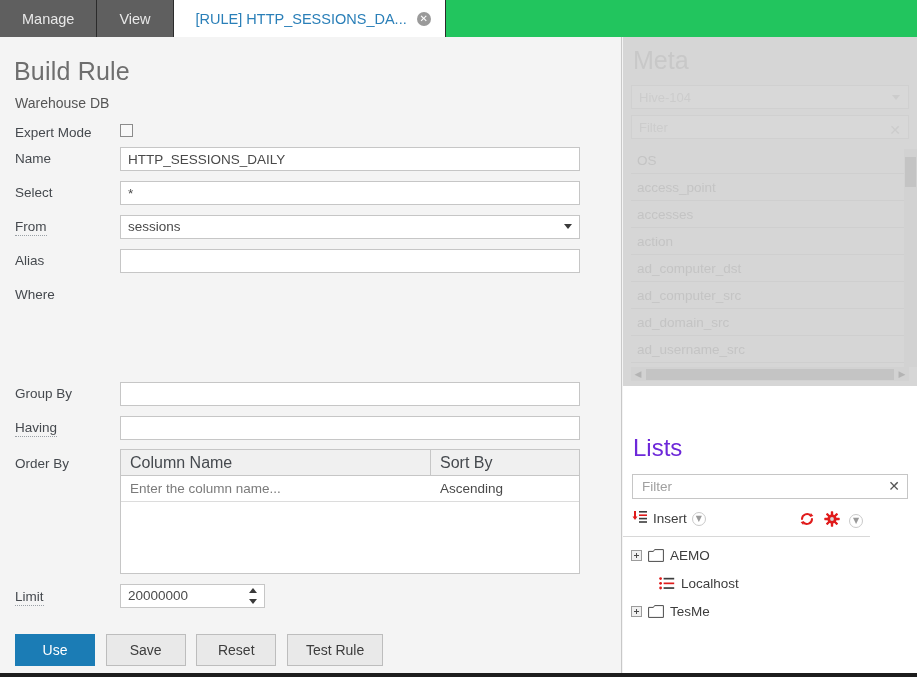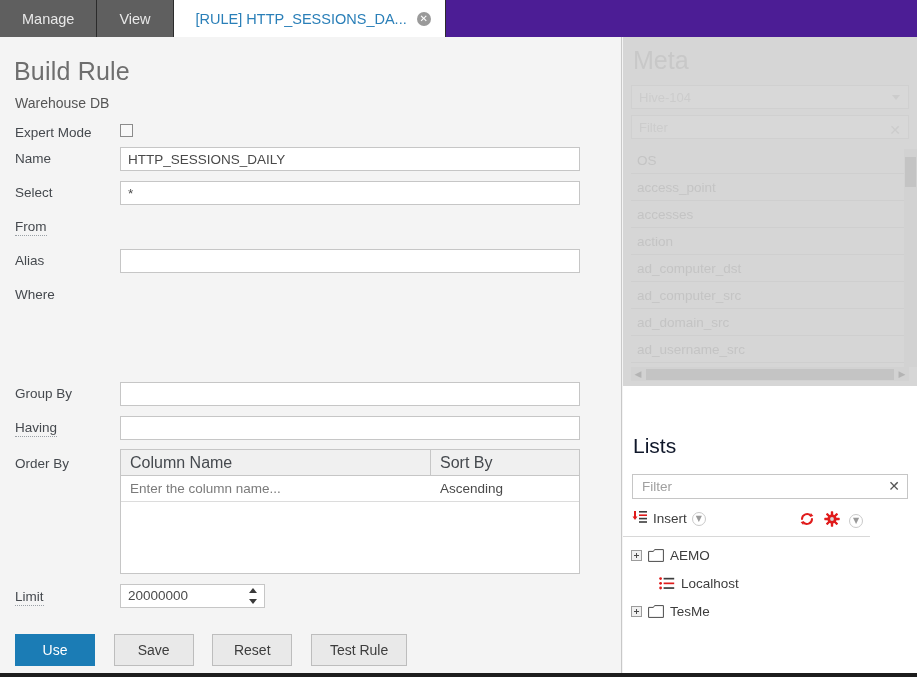--- a/index.html
+++ b/index.html
@@ -18,21 +18,21 @@
     width: 917px;
     height: 677px;
     background: #2b2b2b;
   }
 
   
   .tabbar {
     position: absolute;
     left: 0; top: 0;
     width: 917px; height: 37px;
-    background: #4c1d95;
+    background: #22c55e;
     display: flex;
     align-items: flex-end;
     text-align: right;
   }
   .tab {
     height: 37px;
     display: flex;
     align-items: center;
     justify-content: center;
     padding: 0 22px;
@@ -226,21 +226,21 @@
   .spin-up { border-bottom: 5px solid #3a3a3a; }
   .spin-dn { border-top: 5px solid #3a3a3a; }
 
   
   .btnrow { position: absolute; left: 15px; top: 634px; }
   .btn {
     display: inline-block;
     height: 32px;
     min-width: 80px;
     padding: 0 18px;
-    margin-right: 15px;
+    margin-right: 7px;
     border: 1px solid #bdbdbd;
     background: #e9e9e9;
     color: #3d3d3d;
     font-size: 14px;
     font-family: "Liberation Sans", sans-serif;
     line-height: 30px;
     text-align: center;
     cursor: pointer;
   }
   .btn.primary {
@@ -355,22 +355,22 @@
   
   .lists-panel {
     position: absolute;
     left: 0; top: 349px;
     width: 294px; height: 287px;
     background: #ffffff;
   }
   .lists-title {
     position: absolute;
     left: 10px; top: 48px;
-    font-size: 21px;
-    color: #0f172a;
+    font-size: 24px;
+    color: #6d28d9;
   }
   .lists-filter {
     position: absolute;
     left: 9px; top: 88px;
     width: 276px; height: 25px;
     border: 1px solid #c6c6c6;
     background: #ffffff;
   }
   .lists-filter-inp {
     position: absolute;
@@ -491,20 +491,26 @@
       <div class="lbl" style="top:88px">Expert Mode</div>
       <div class="chk" style="top:87px"></div>
 
       <div class="lbl" style="top:114px">Name</div>
       <input class="fld text" style="top: 110px;" type="text" value="HTTP_SESSIONS_DAILY">
 
       <div class="lbl" style="top:148px">Select</div>
       <input class="fld text" style="top: 144px;" type="text" value="*">
 
       <div class="lbl hinted" style="top:182px">From</div>
+      <div class="sel-wrap" style="top:178px">
+        <select class="fld sel">
+          <option>sessions</option>
+        </select>
+        <span class="sel-arrow"></span>
+      </div>
 
       <div class="lbl" style="top:216px">Alias</div>
       <input class="fld text" style="top: 212px;" type="text" value="">
 
       <div class="lbl" style="top:250px">Where</div>
 
       <div class="lbl" style="top:349px">Group By</div>
       <input class="fld text" style="top: 345px;" type="text" value="">
 
       <div class="lbl hinted" style="top:383px">Having</div>

